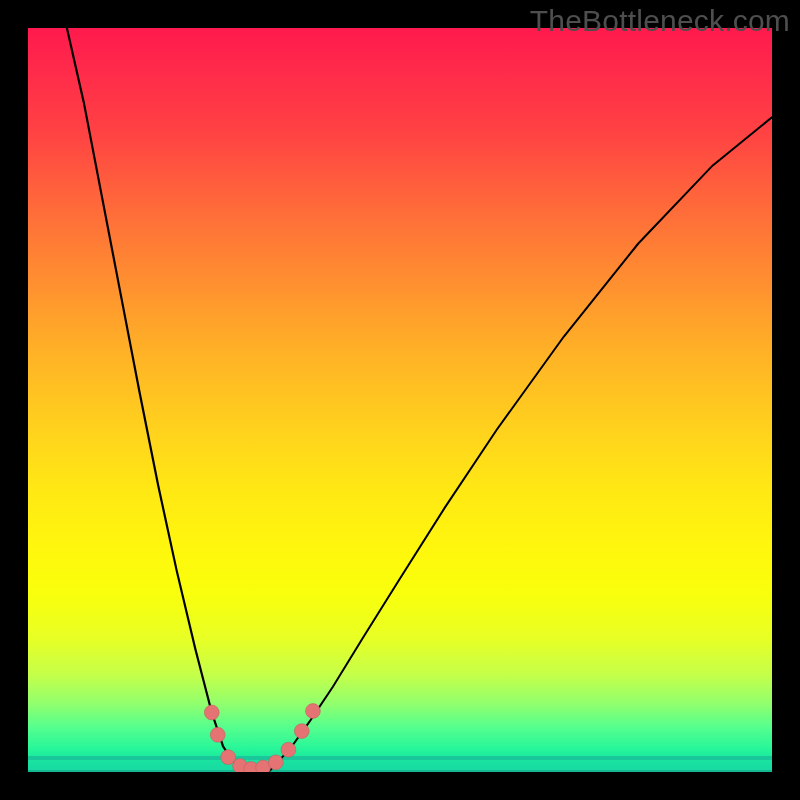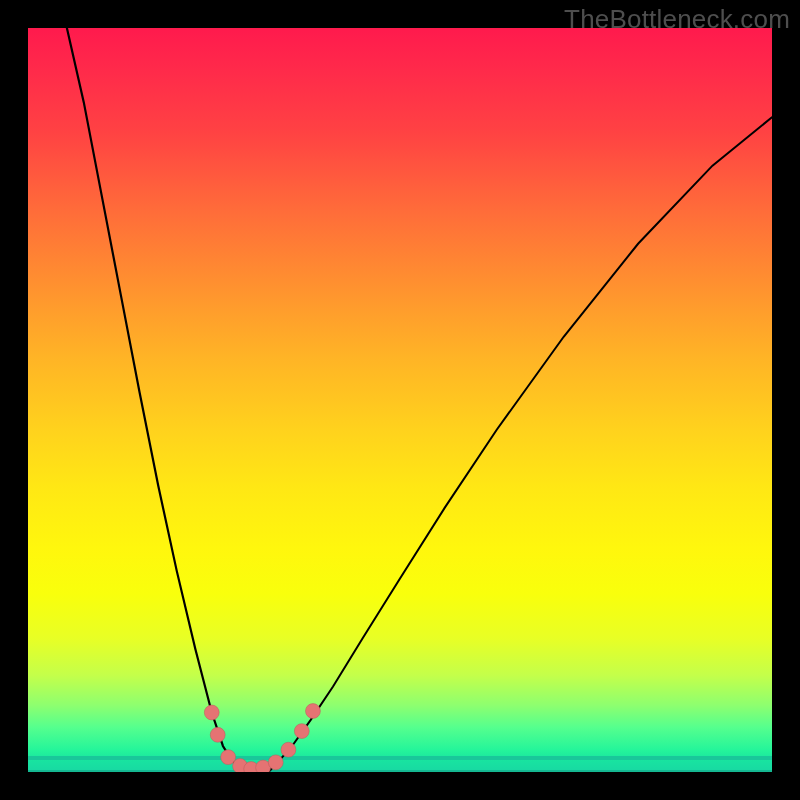--- a/index.html
+++ b/index.html
@@ -76,21 +76,21 @@
     left: 0;
     top: 0;
     width: 100%;
     height: 100%;
   }
   .watermark {
     position: absolute;
     top: 4px;
     right: 10px;
     color: #4e4e4e;
-    font-size: 26px;
+    font-size: 30px;
     font-weight: 400;
     letter-spacing: 0.2px;
   }
 </style>
 </head>
 <body>
 
 <div class="frame">
   <div class="plot">
     <div class="gradient"></div>

